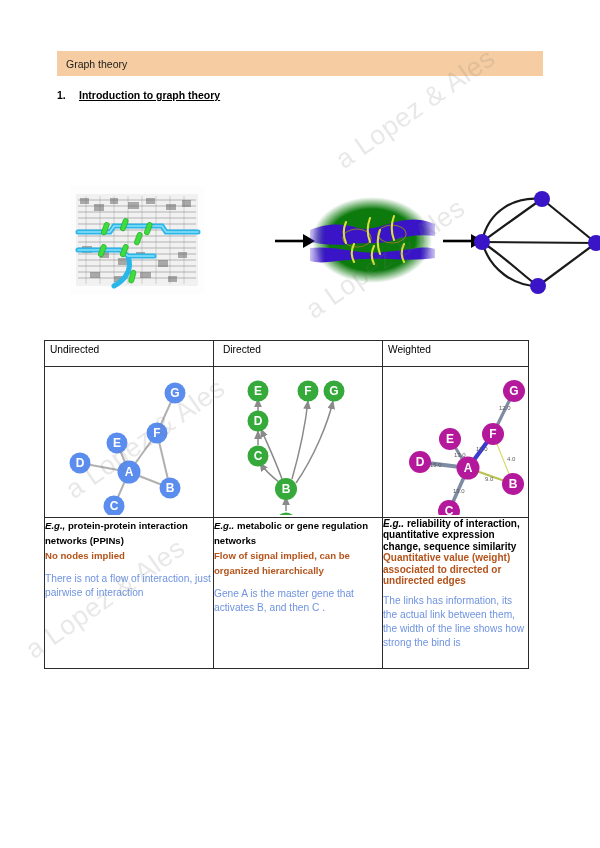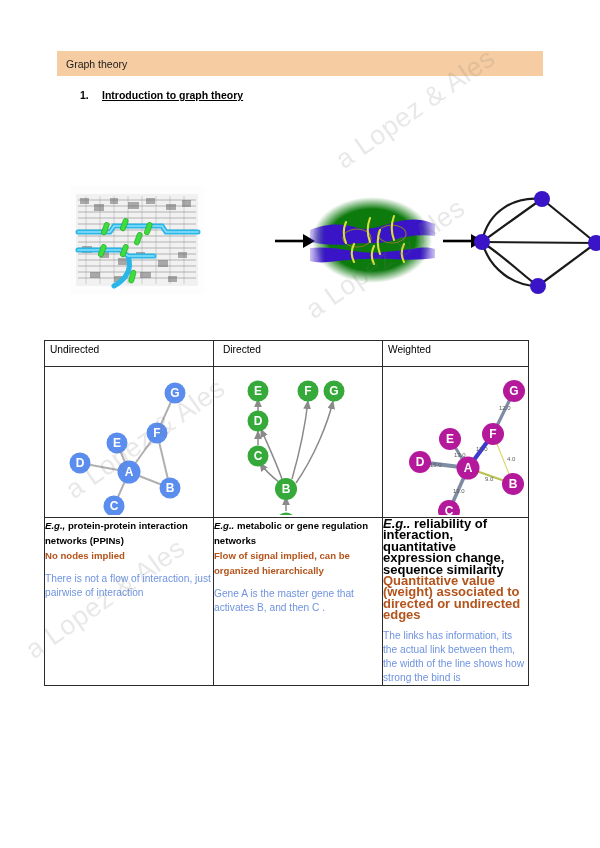--- a/index.html
+++ b/index.html
@@ -59,21 +59,21 @@
   
   .sec-heading {
     position: absolute;
     font-size: 10.5px;
     font-weight: bold;
     color: #000;
     white-space: nowrap;
   }
   .sec-num { display: inline-block; width: 22px; }
   .sec-label { text-decoration: underline; }
-  .h1 { left: 57px; top: 89px; margin-left: 23px; }
+  .h1 { left: 57px; top: 89px; }
   .h2 { left: 57px; top: 309px; }
 
   
   .body-text {
     position: absolute;
     left: 57px; top: 103px;
     width: 488px;
     font-size: 10.3px;
     line-height: 15.2px;
     color: #000;
@@ -147,21 +147,21 @@
     font-size: 9.6px;
     line-height: 15px;
   }
   .blue {
     color: #6f93e0;
     font-size: 10.2px;
     line-height: 14px;
     margin-top: 9px;
   }
   
-  .small .blk, .small .orange { font-size: 13px; line-height: 11.4px; }
+  .small .blk, .small .orange { font-size: 10px; line-height: 11.4px; }
   .small .blue { font-size: 10.2px; line-height: 14px; margin-top: 8px; }
 
   svg { display: block; }
 </style>
 </head>
 <body>
 
 <div class="page">
 
   <div class="watermark">

